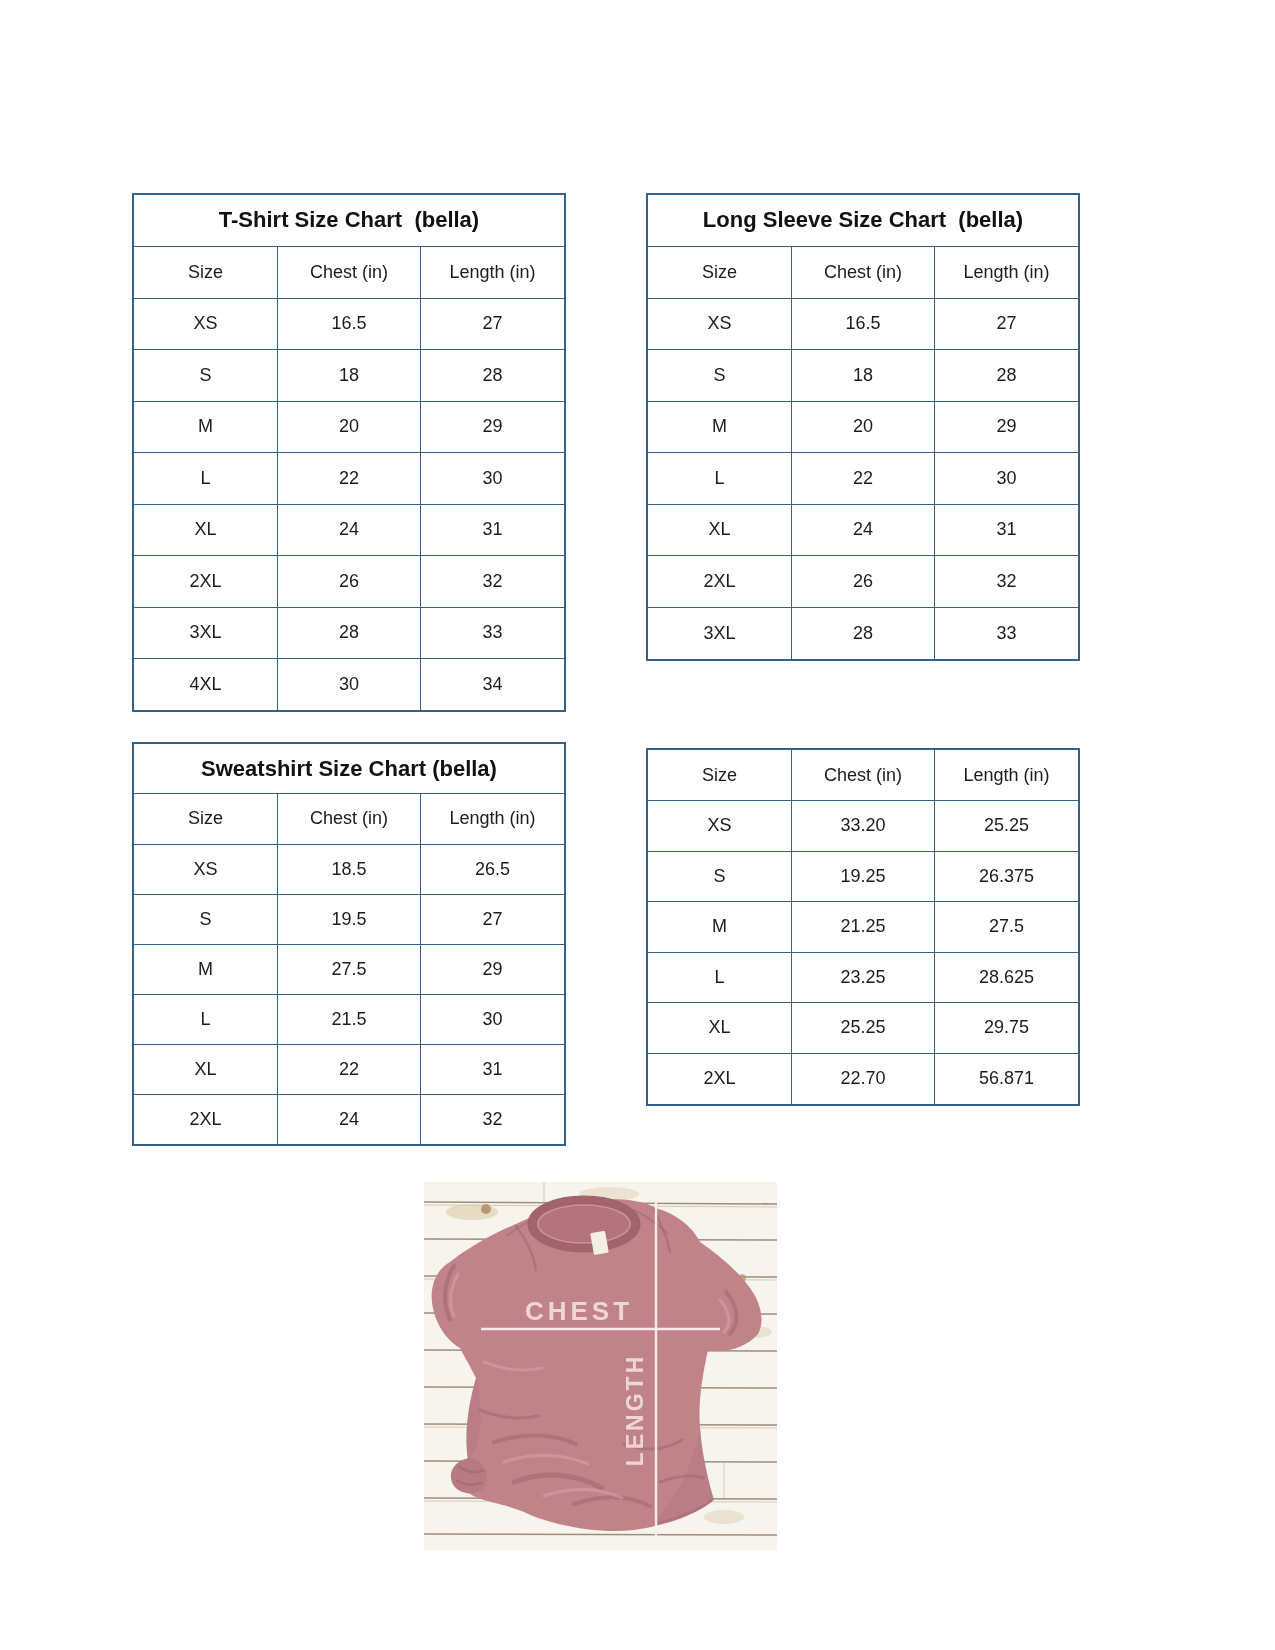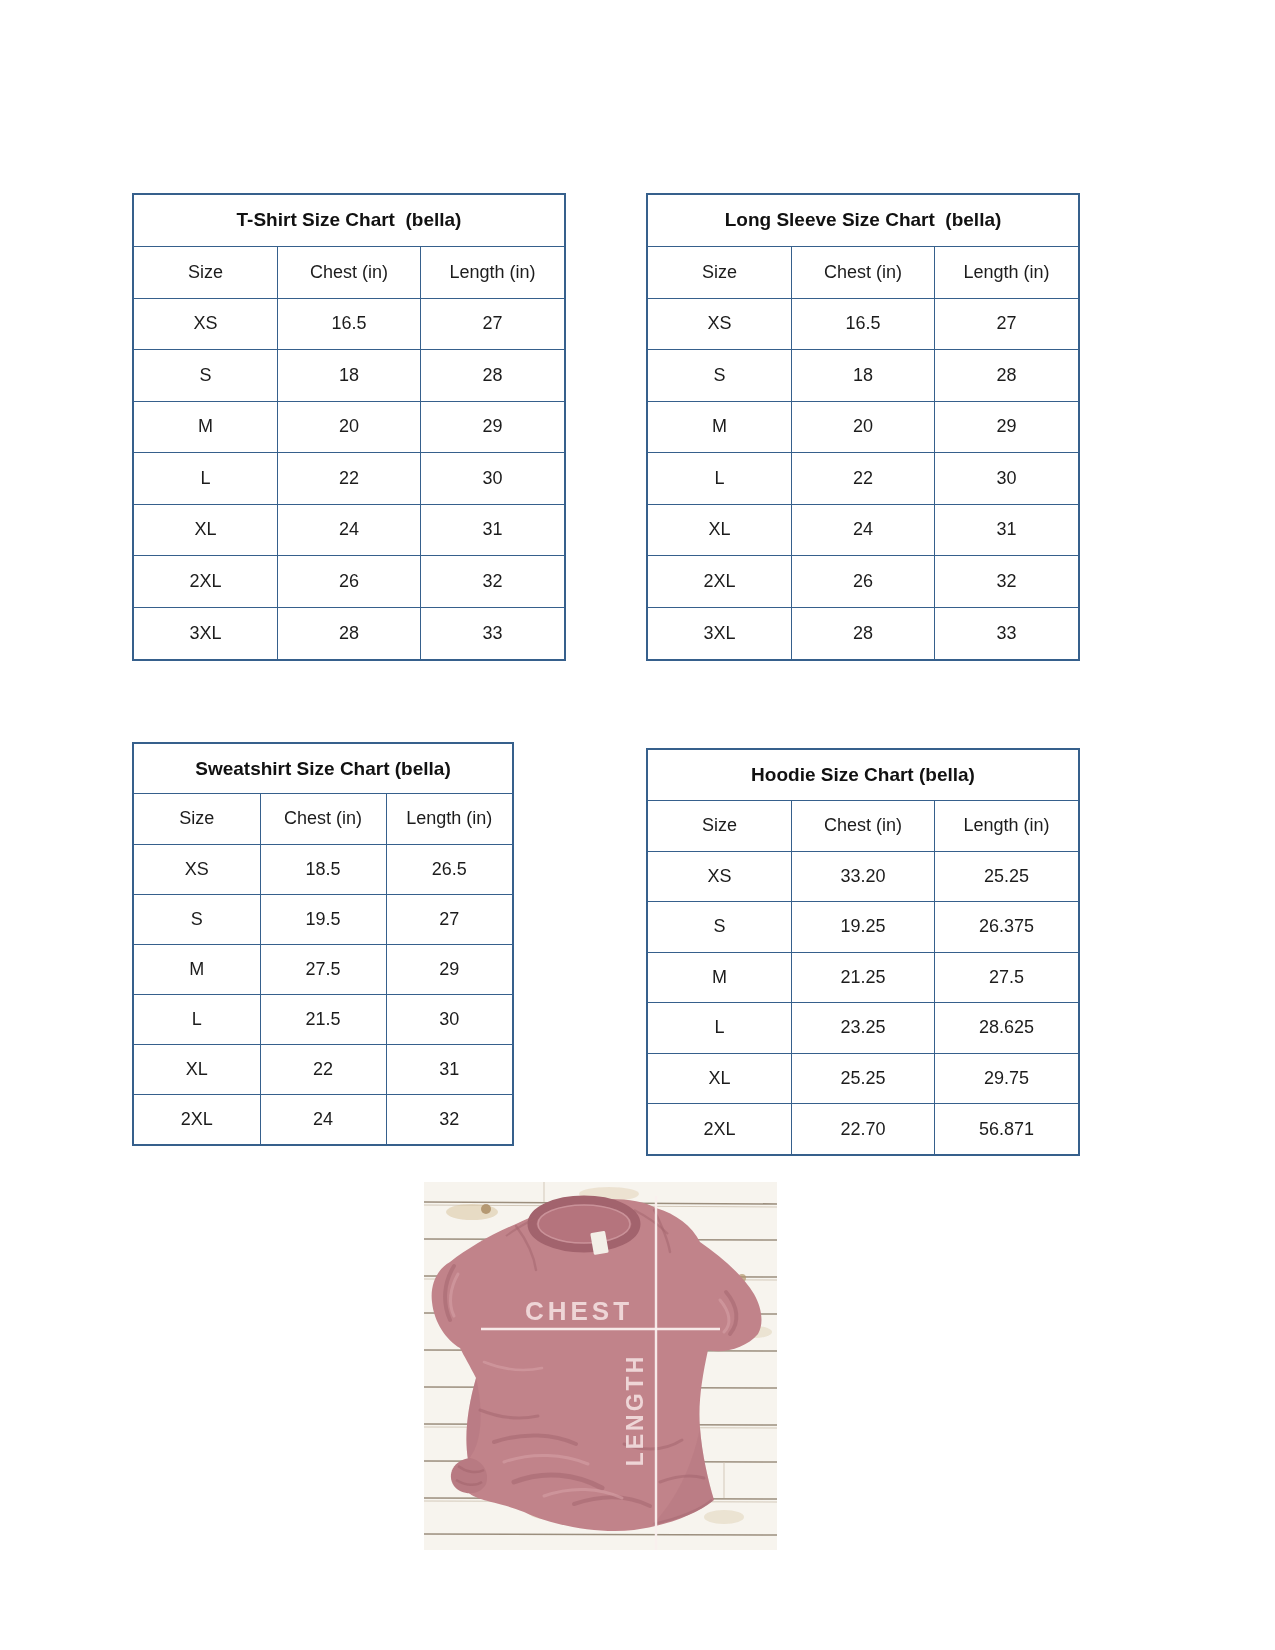--- a/index.html
+++ b/index.html
@@ -7,21 +7,21 @@
     position:relative;width:1275px;height:1650px;margin:0 auto;
     background:#ffffff;font-family:"Liberation Sans",sans-serif;overflow:hidden;
   }
   
   .size-table{
     position:absolute;background:#ffffff;
     border:2.5px solid #36608c;box-sizing:border-box;
   }
   .tbl-title{
     height:var(--rh);display:flex;align-items:center;justify-content:center;
-    font-weight:bold;font-size:19px;color:#111;
+    font-weight:bold;font-size:22px;color:#111;
     border-bottom:1.5px solid #36608c;white-space:pre;box-sizing:border-box;
   }
   .size-table table{
     border-collapse:collapse;border:hidden;width:100%;table-layout:fixed;
   }
   .size-table th,.size-table td{
     border:1.5px solid #36608c;height:var(--rh);box-sizing:border-box;
     text-align:center;vertical-align:middle;padding:0;
     font-size:18px;font-weight:normal;color:#1c1c1c;
   }
@@ -74,20 +74,25 @@
           <tr>
             <td>2XL</td>
             <td>26</td>
             <td>32</td>
           </tr>
           <tr>
             <td>3XL</td>
             <td>28</td>
             <td>33</td>
           </tr>
+          <tr>
+            <td>4XL</td>
+            <td>30</td>
+            <td>34</td>
+          </tr>
         </tbody>
   </table>
 </section>
 
 <section class="size-table" style="left:646px;top:193px;width:434px;--rh:51.5px">
   <div class="tbl-title">Long Sleeve Size Chart  (bella)</div>
   <table>
     <thead>
           <tr>
             <th>Size</th>
@@ -128,21 +133,21 @@
           </tr>
           <tr>
             <td>3XL</td>
             <td>28</td>
             <td>33</td>
           </tr>
         </tbody>
   </table>
 </section>
 
-<section class="size-table" style="left:132px;top:742px;width:382px;--rh:50px">
+<section class="size-table" style="left:132px;top:742px;width:434px;--rh:50px">
   <div class="tbl-title">Sweatshirt Size Chart (bella)</div>
   <table>
     <thead>
           <tr>
             <th>Size</th>
             <th>Chest (in)</th>
             <th>Length (in)</th>
           </tr>
         </thead>
     <tbody>
@@ -174,21 +179,20 @@
           <tr>
             <td>2XL</td>
             <td>24</td>
             <td>32</td>
           </tr>
         </tbody>
   </table>
 </section>
 
 <section class="size-table" style="left:646px;top:748px;width:434px;--rh:50.5px">
-  <div class="tbl-title">Hoodie Size Chart (bella)</div>
   <table>
     <thead>
           <tr>
             <th>Size</th>
             <th>Chest (in)</th>
             <th>Length (in)</th>
           </tr>
         </thead>
     <tbody>
           <tr>

